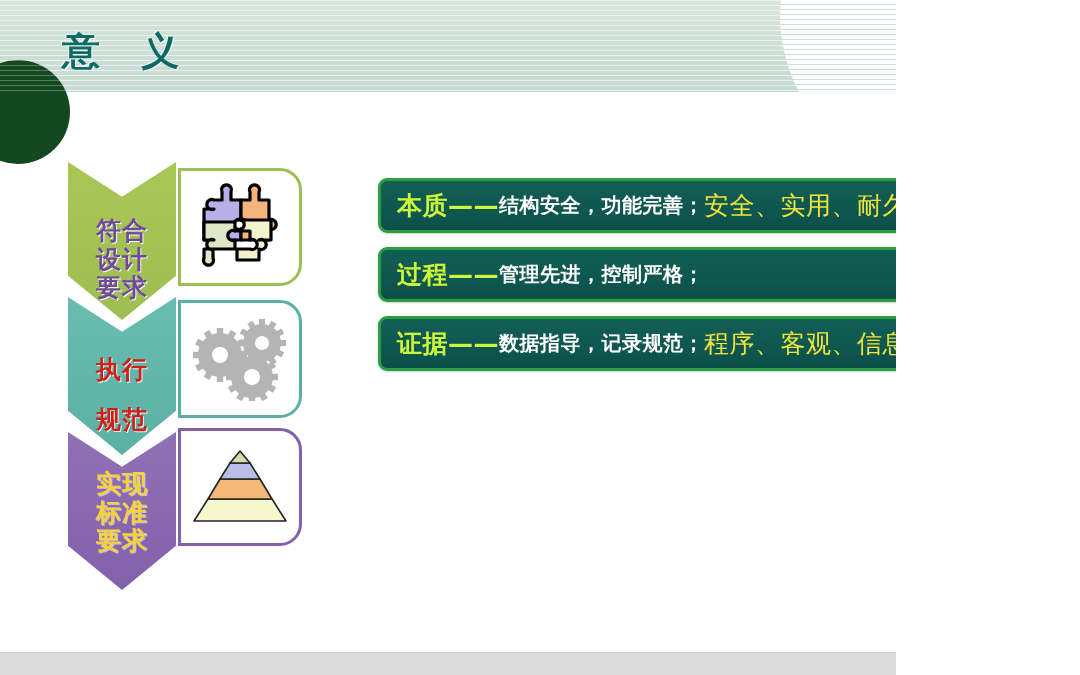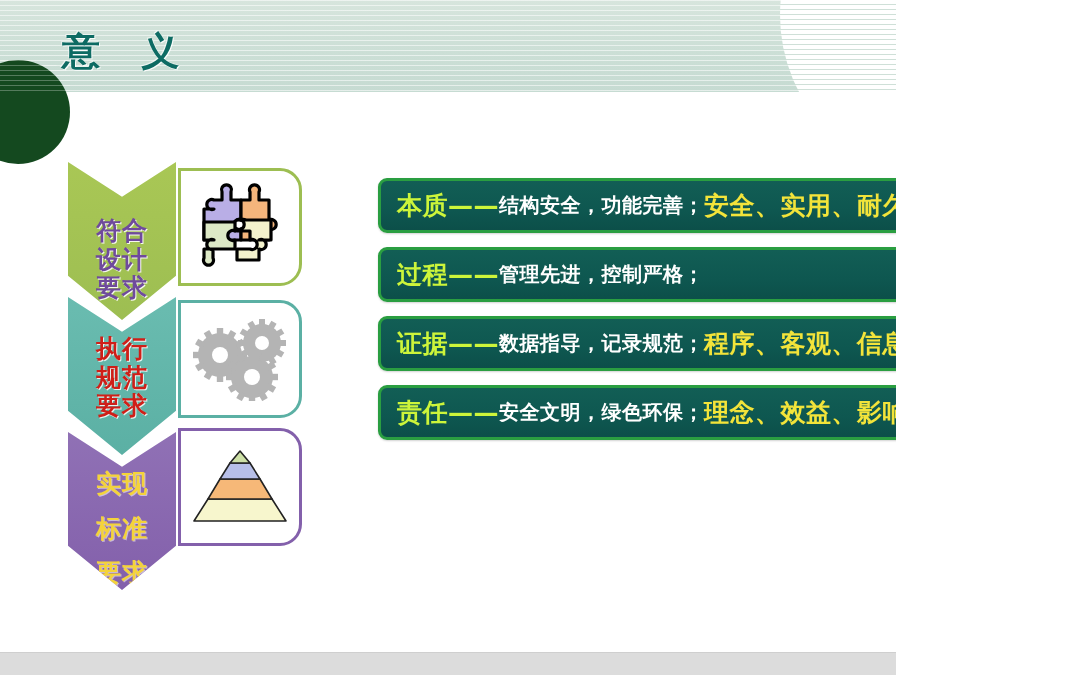--- a/index.html
+++ b/index.html
@@ -135,30 +135,30 @@
     clip-path: polygon(0% 0%, 50% 22%, 100% 0%, 100% 72%, 50% 100%, 0% 72%);
     display: flex;
     flex-direction: column;
     align-items: center;
     justify-content: flex-start;
     padding-top: 38px;
     box-sizing: border-box;
   }
   .chev-1 { top: 0px;   background: linear-gradient(to bottom, #a9c755, #9dbe52); justify-content: center; }
   .chev-2 { top: 135px; background: linear-gradient(to bottom, #6abcb0, #5bb0a4); }
-  .chev-3 { top: 270px; background: linear-gradient(to bottom, #9071b5, #8360ab); gap: 16px; }
+  .chev-3 { top: 270px; background: linear-gradient(to bottom, #9071b5, #8360ab); }
   .chev-line {
     font-size: 25px;
     font-weight: bold;
     line-height: 1.14;
     letter-spacing: 1px;
     white-space: nowrap;
   }
   .chev-1 .chev-line { color: #6f4a9c; text-shadow: 1px 1px 0 rgba(255,255,255,0.9); }
-  .chev-2 .chev-line { color: #cf1f18; text-shadow: 1px 1px 0 rgba(255,255,255,0.85); }
+  .chev-2 .chev-line { color: #cf1f18; text-shadow: 1px 1px 0 rgba(255,255,255,0.85); margin-top: 21px; }
   .chev-3 .chev-line { color: #f4d33a; text-shadow: 1px 1px 0 rgba(255,255,255,0.55); }
 
   
   .icon-box {
     position: absolute;
     left: 178px;
     width: 124px;
     height: 118px;
     background: #ffffff;
     border: 3px solid #9dbe52;
@@ -201,21 +201,21 @@
   }
   .bar-mid {
     color: #ffffff;
     font-size: 20px;
     font-weight: bold;
     letter-spacing: 0.5px;
   }
   .bar-tail {
     color: #f3e43a;
     font-size: 25px;
-    font-weight: bold;
+    font-weight: normal;
     letter-spacing: 0.5px;
   }
 </style>
 </head>
 <body>
 
 <div id="slide">
 
   <div class="header-band">
     <div class="arc-big"></div>
@@ -345,22 +345,17 @@
       <span class="bar-mid">管理先进，控制严格；</span>
     </div>
 
 
     <div class="bar">
       <span class="bar-key">证据——</span>
       <span class="bar-mid">数据指导，记录规范；</span>
       <span class="bar-tail">程序、客观、信息</span>
     </div>
 
-    <div class="bar">
-      <span class="bar-key">责任——</span>
-      <span class="bar-mid">安全文明，绿色环保；</span>
-      <span class="bar-tail">理念、效益、影响</span>
-    </div>
 
   </div>
 
   <div class="bottom-strip"></div>
 </div>
 
 </body></html>

